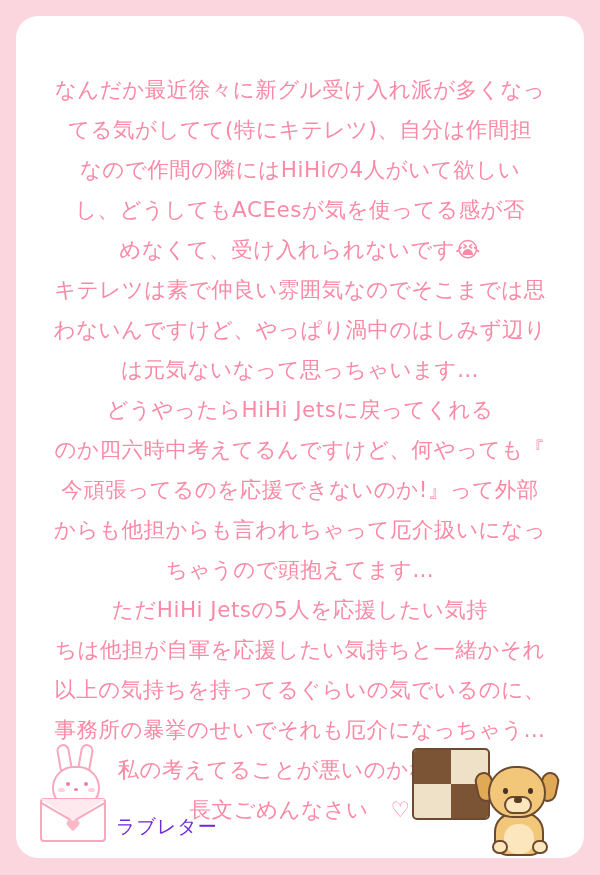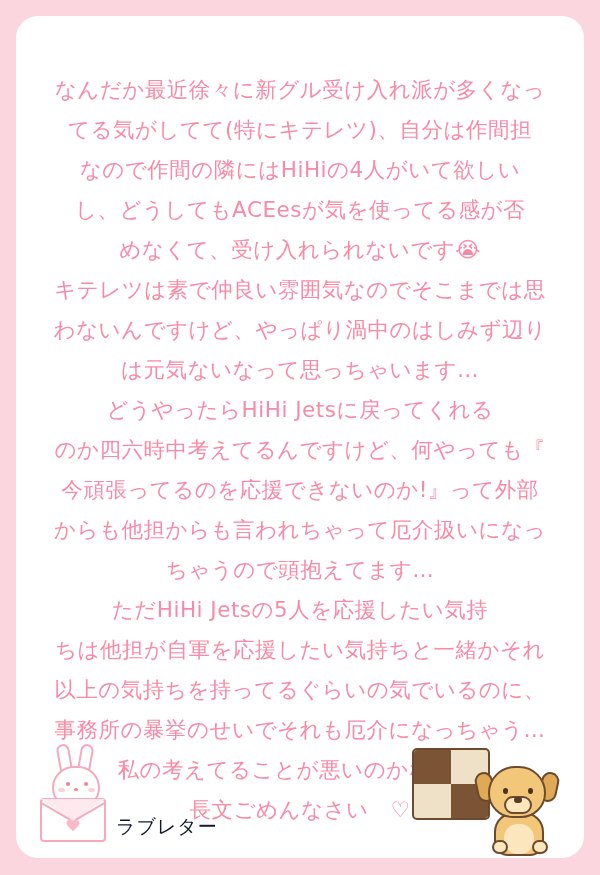--- a/index.html
+++ b/index.html
@@ -166,21 +166,21 @@
     background: #fbb8c9;
     border-radius: 7px 7px 0 0;
   }
   .envelope .heart:before { left: 7px; transform: rotate(-45deg); transform-origin: 0 100%; }
   .envelope .heart:after  { left: 0;  transform: rotate(45deg);  transform-origin: 100% 100%; }
 
   .letter-label {
     position: absolute;
     left: 78px;
     top: 70px;
-    color: #0f172a;
+    color: #6d28d9;
     font-size: 19px;
     letter-spacing: 1px;
     font-family: "DejaVu Sans", sans-serif;
   }
 
   
   .dog-wrap {
     position: absolute;
     right: 12px;
     bottom: 0px;

